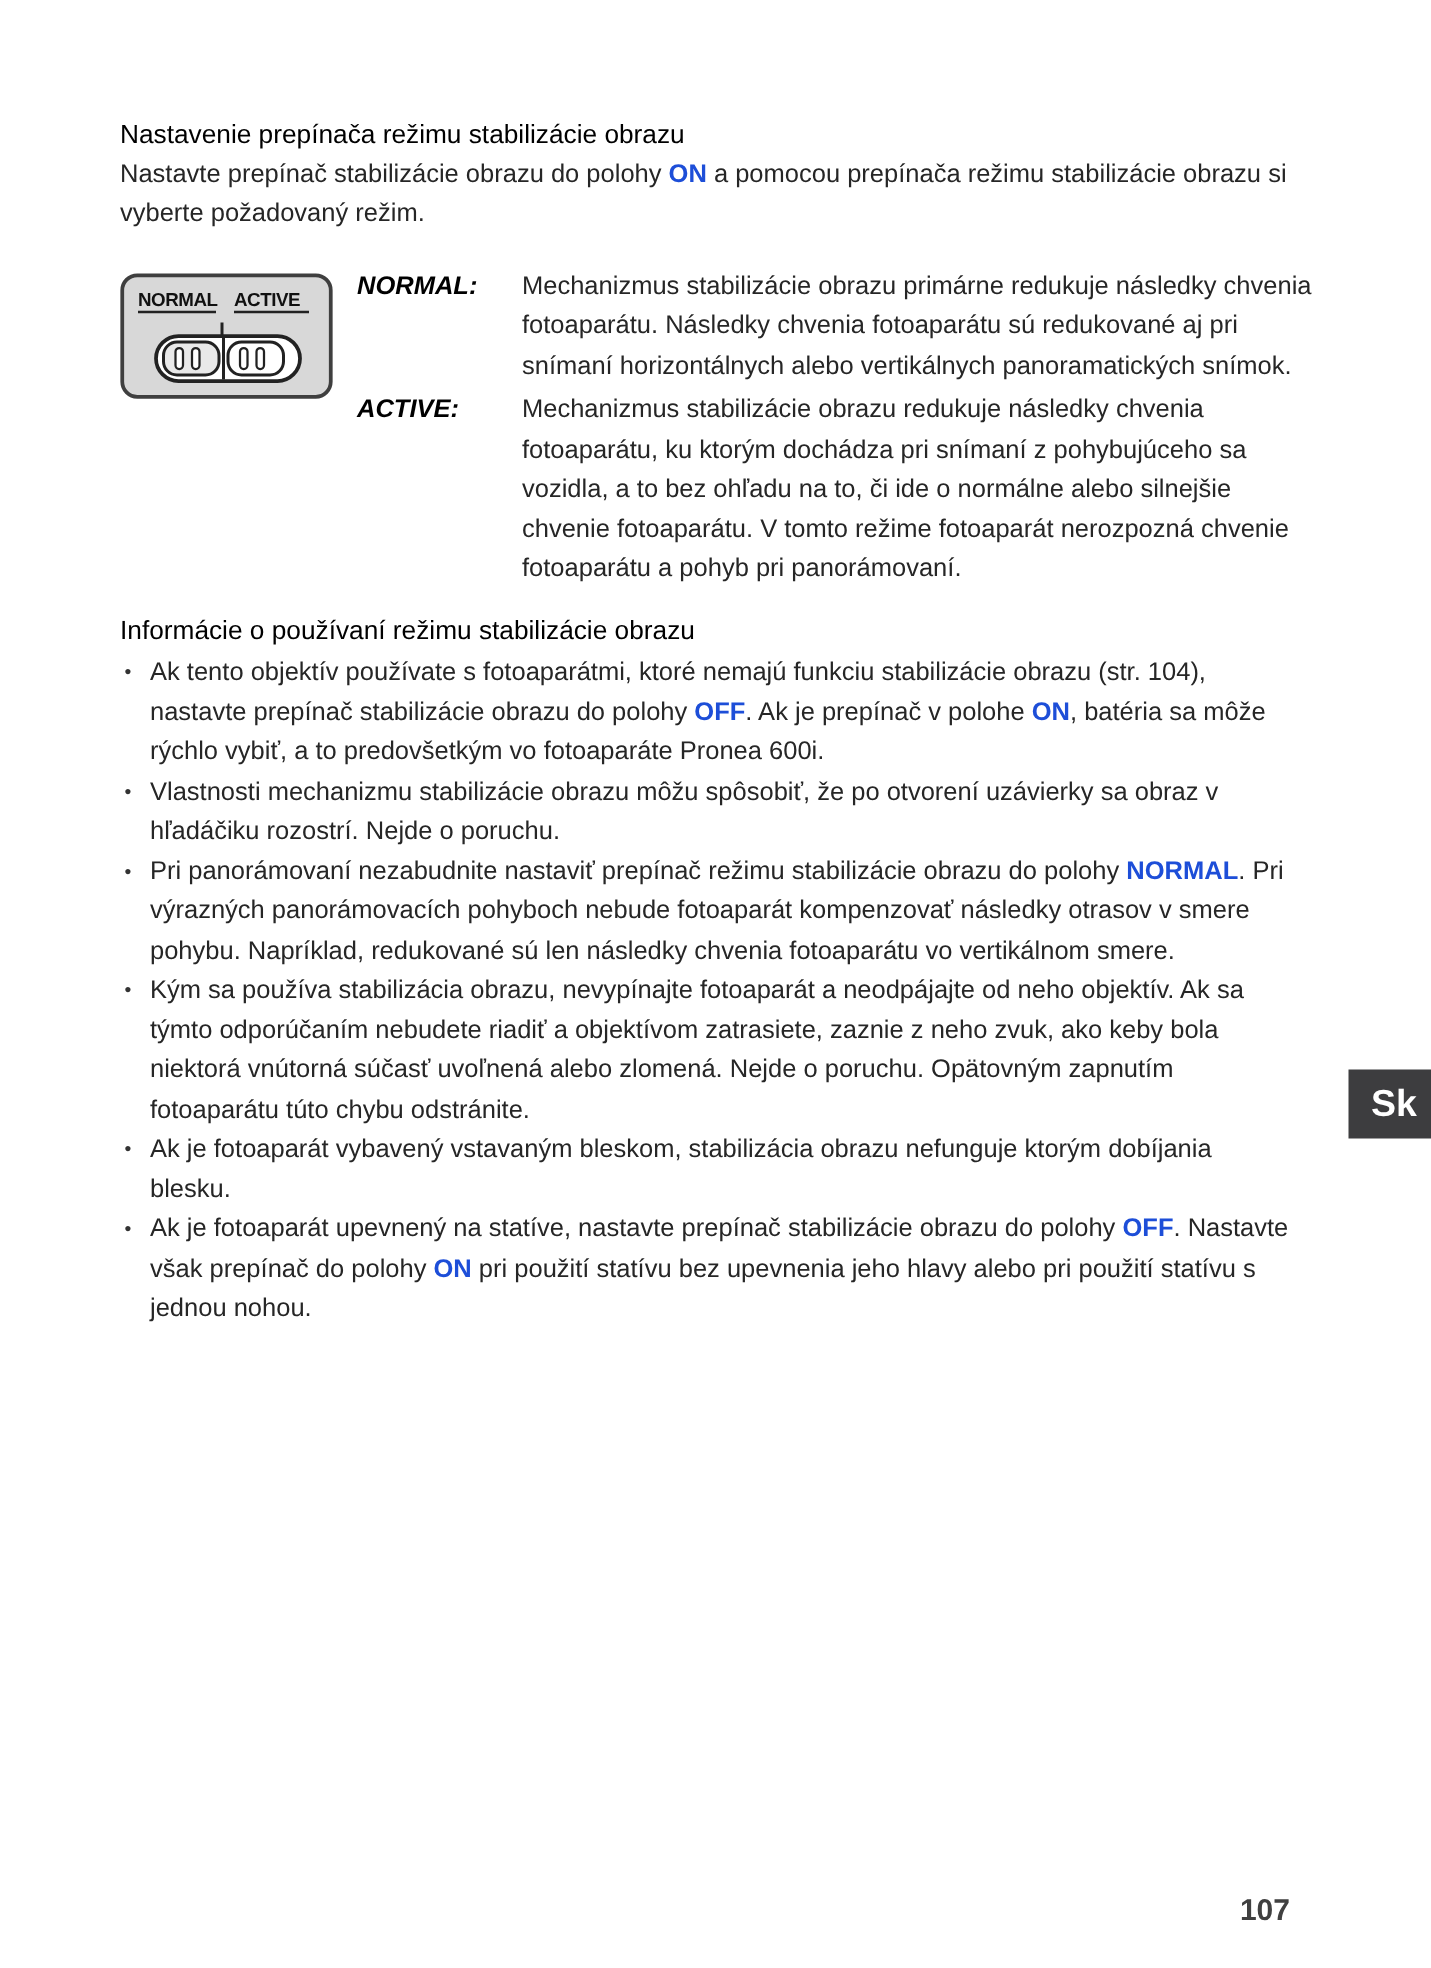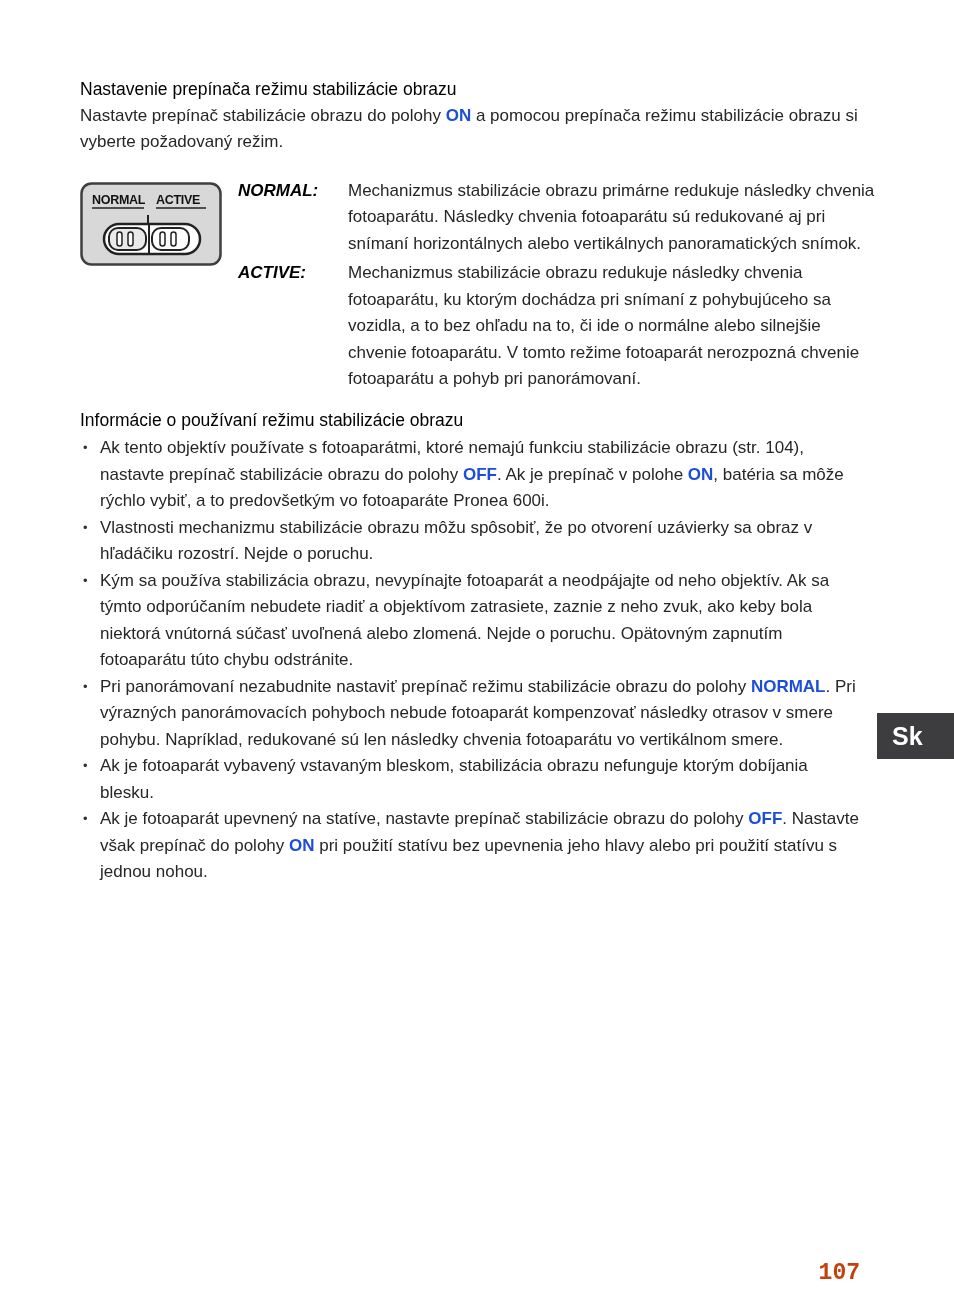--- a/index.html
+++ b/index.html
@@ -80,38 +80,37 @@
     left: 3px;
     top: 0;
     font-size: 13px;
     color: #333;
   }
 
   .side-tab {
     position: absolute;
     top: 713px;
     right: 0;
-    width: 77px;
+    width: 55px;
     height: 46px;
     background: #3d3d3f;
     color: #ffffff;
     font-size: 25px;
     font-weight: bold;
     display: flex;
     align-items: center;
     padding-left: 15px;
   }
   .page-number {
     position: absolute;
     right: 94px;
     bottom: 26px;
-    font-size: 23px;
+    font-size: 20px;
     font-weight: bold;
-    color: #c2410c;
-    font-family: Liberation Mono, monospace;
+    color: #404040;
   }
 </style>
 </head>
 <body>
 
 <div class="page">
   <div class="content">
 
     <h1 class="sec-title">Nastavenie prepínača režimu stabilizácie obrazu</h1>
     <p class="intro"><span>Nastavte prepínač stabilizácie obrazu do polohy </span><b>ON</b><span> a pomocou prepínača režimu stabilizácie obrazu si vyberte požadovaný režim.</span></p>
@@ -140,22 +139,22 @@
           <div class="mode-def"><span>Mechanizmus stabilizácie obrazu primárne redukuje následky chvenia fotoaparátu. Následky chvenia fotoaparátu sú redukované aj pri snímaní horizontálnych alebo vertikálnych panoramatických snímok.</span></div>
           <div class="mode-term">ACTIVE:</div>
           <div class="mode-def"><span>Mechanizmus stabilizácie obrazu redukuje následky chvenia fotoaparátu, ku ktorým dochádza pri snímaní z pohybujúceho sa vozidla, a to bez ohľadu na to, či ide o normálne alebo silnejšie chvenie fotoaparátu. V tomto režime fotoaparát nerozpozná chvenie fotoaparátu a pohyb pri panorámovaní.</span></div>
         </div>
     </div>
 
     <h2 class="sec-title">Informácie o používaní režimu stabilizácie obrazu</h2>
     <ul class="notes">
         <li><span>Ak tento objektív používate s fotoaparátmi, ktoré nemajú funkciu stabilizácie obrazu (str. 104), nastavte prepínač stabilizácie obrazu do polohy </span><b>OFF</b><span>. Ak je prepínač v polohe </span><b>ON</b><span>, batéria sa môže rýchlo vybiť, a to predovšetkým vo fotoaparáte Pronea 600i.</span></li>
         <li><span>Vlastnosti mechanizmu stabilizácie obrazu môžu spôsobiť, že po otvorení uzávierky sa obraz v hľadáčiku rozostrí. Nejde o poruchu.</span></li>
+        <li><span>Pri panorámovaní nezabudnite nastaviť prepínač režimu stabilizácie obrazu do polohy </span><b>NORMAL</b><span>. Pri výrazných panorámovacích pohyboch nebude fotoaparát kompenzovať následky otrasov v smere pohybu. Napríklad, redukované sú len následky chvenia fotoaparátu vo vertikálnom smere.</span></li>
         <li><span>Kým sa používa stabilizácia obrazu, nevypínajte fotoaparát a neodpájajte od neho objektív. Ak sa týmto odporúčaním nebudete riadiť a objektívom zatrasiete, zaznie z neho zvuk, ako keby bola niektorá vnútorná súčasť uvoľnená alebo zlomená. Nejde o poruchu. Opätovným zapnutím fotoaparátu túto chybu odstránite.</span></li>
-        <li><span>Pri panorámovaní nezabudnite nastaviť prepínač režimu stabilizácie obrazu do polohy </span><b>NORMAL</b><span>. Pri výrazných panorámovacích pohyboch nebude fotoaparát kompenzovať následky otrasov v smere pohybu. Napríklad, redukované sú len následky chvenia fotoaparátu vo vertikálnom smere.</span></li>
         <li><span>Ak je fotoaparát vybavený vstavaným bleskom, stabilizácia obrazu nefunguje ktorým dobíjania blesku.</span></li>
         <li><span>Ak je fotoaparát upevnený na statíve, nastavte prepínač stabilizácie obrazu do polohy </span><b>OFF</b><span>. Nastavte však prepínač do polohy </span><b>ON</b><span> pri použití statívu bez upevnenia jeho hlavy alebo pri použití statívu s jednou nohou.</span></li>
       </ul>
 
   </div>
 
   <div class="side-tab">Sk</div>
   <div class="page-number">107</div>
 </div>
 

